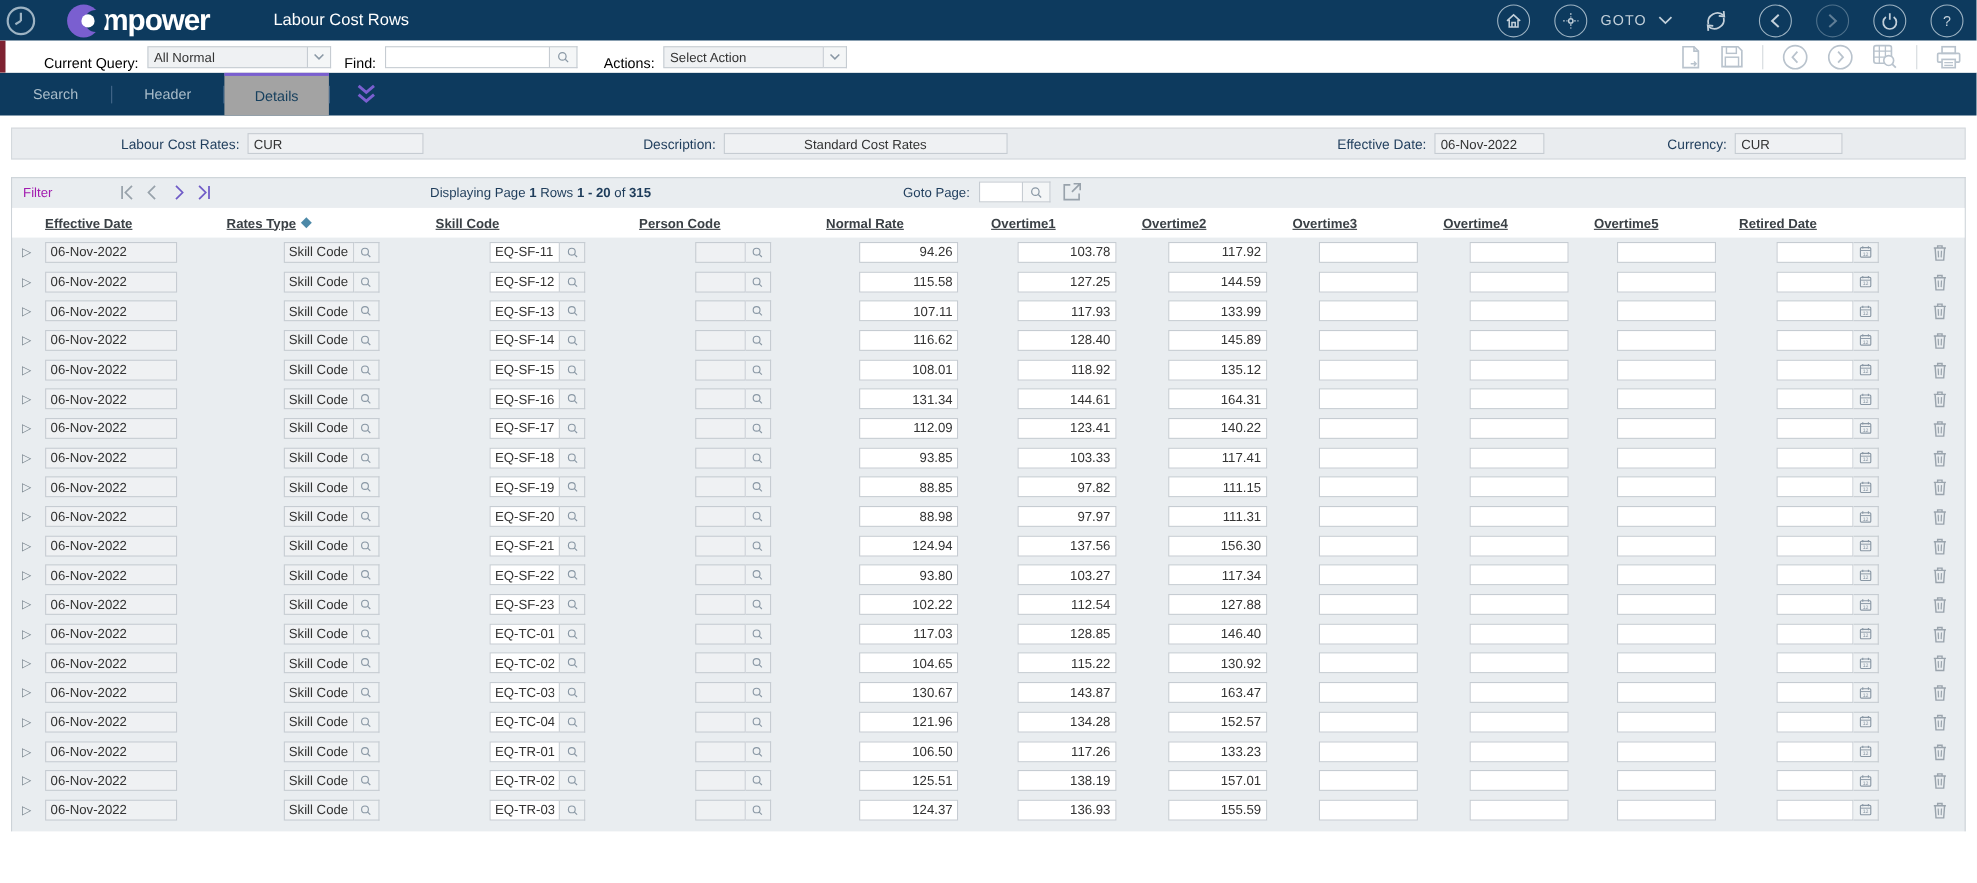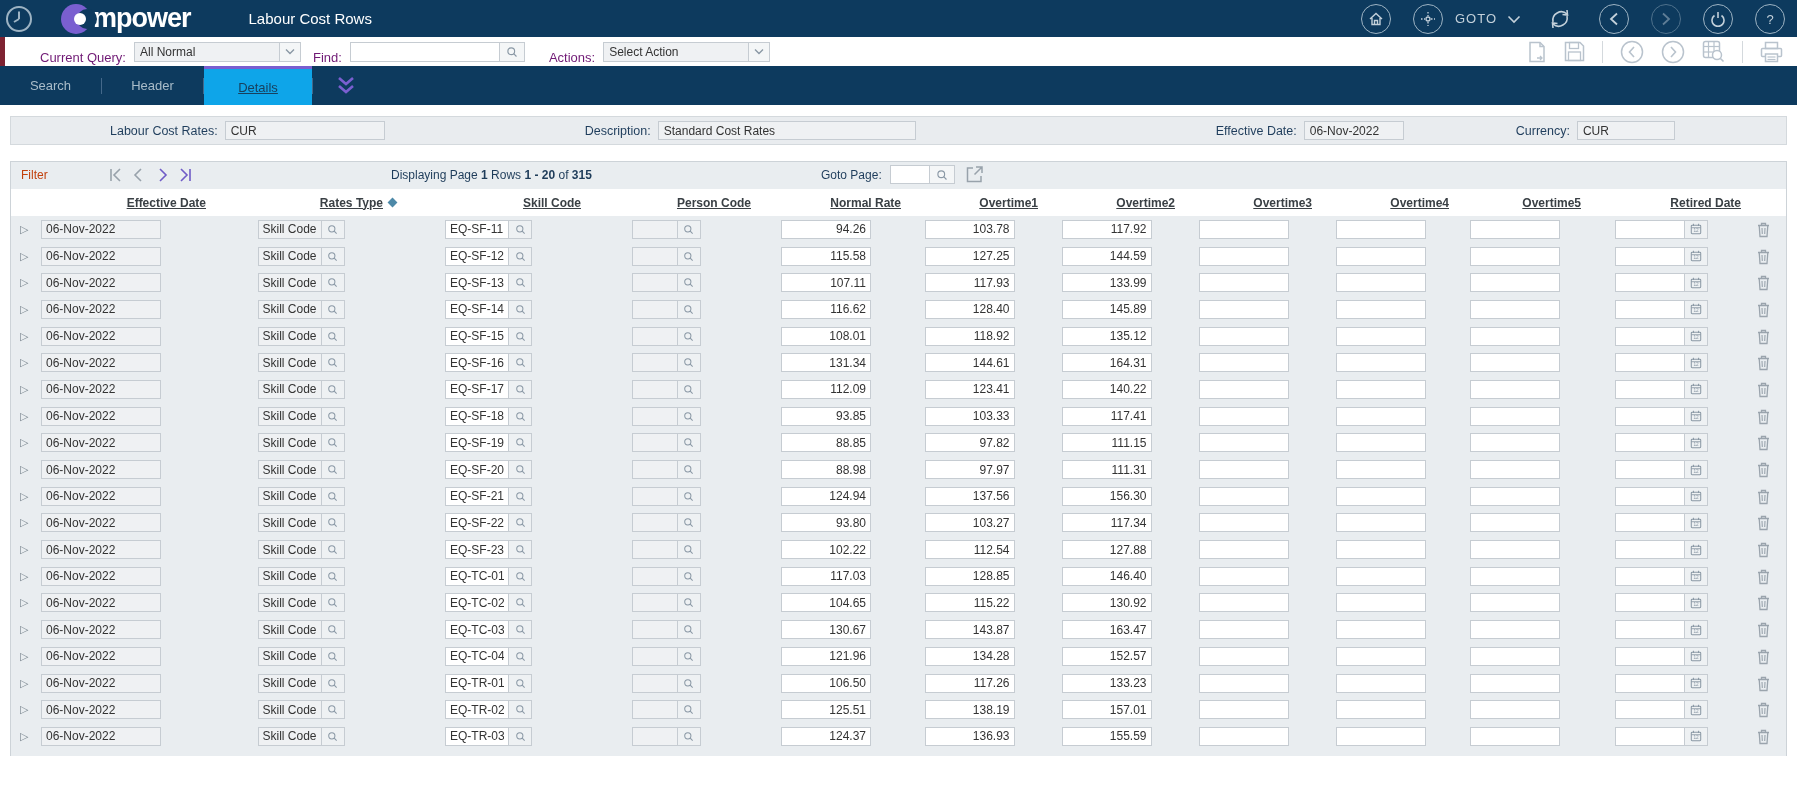--- a/index.html
+++ b/index.html
@@ -22,21 +22,21 @@
   .nav-icn { width:30px; height:30px; border:1.5px solid #9db3c3; border-radius:50%;
     display:flex; align-items:center; justify-content:center; margin-left:22px; cursor:pointer; }
   .nav-icn svg { display:block; }
   .goto-group { display:flex; align-items:center; margin-left:22px; cursor:pointer; }
   .goto-text { color:#c3d0da; font-size:13px; letter-spacing:1px; margin:0 10px 0 12px; }
   .dim { opacity:.45; }
 
   
   .toolbar { height:29px; background:#fff; display:flex; align-items:center; position:relative; flex:0 0 auto; }
   .edge-red { position:absolute; left:0; top:0; width:5px; height:29px; background:#7e2231; }
-  .tb-label { font-size:13px; color:#701a75; margin-left:14px;margin-top:11px; }
+  .tb-label { font-size:13px; color:#000000; margin-left:14px;margin-top:11px; }
   .sel { display:flex; margin-left:8px; cursor:pointer; }
   .sel .val { width:146px; height:20px; background:#eff1f3; border:1px solid #c6ccd2;
     font-size:12px; color:#333; display:flex; align-items:center; padding:0 5px; }
   .sel .chev { width:21px; height:20px; background:#f4f6f7; border:1px solid #c6ccd2; border-left:none;
     display:flex; align-items:center; justify-content:center; }
   .find-group { display:flex; margin-left:8px; }
   .find-group input { width:150px; height:20px; border:1px solid #c6ccd2; font-size:12px; padding:0 5px;
     font-family:"Liberation Sans", sans-serif; }
   .sq-btn { width:25px; height:20px; background:#f4f6f7; border:1px solid #c6ccd2; border-left:none;
     display:flex; align-items:center; justify-content:center; cursor:pointer; }
@@ -46,51 +46,51 @@
 
   
   .env-strip { height:17px; background:#c9d0d6; display:flex; align-items:center; justify-content:flex-end; flex:0 0 auto; }
   .env-text { font-size:11px; font-weight:bold; color:#24455f; margin-right:12px; }
 
   
   .tab-bar { height:39px; background:#0d3a5e; display:flex; align-items:stretch; flex:0 0 auto; }
   .tab { width:101px; display:flex; align-items:center; justify-content:center;
     color:#a9bcc9; font-size:13px; cursor:pointer; }
   .tab-sep { width:1px; height:16px; background:#44688a; align-self:center; }
-  .tab.active { width:108px; background:#0ea5e9; border-top:3px solid #7a5fd0; color:#17405e;text-decoration:underline; }
+  .tab.active { width:95px; background:#a3a3a3; border-top:3px solid #7a5fd0; color:#17405e; }
   .more-tabs { display:flex; align-items:center; margin-left:22px; cursor:pointer; }
 
   .gap11 { height:11px; flex:0 0 auto; }
   .gap16 { height:16px; flex:0 0 auto; }
 
   
   .record-form { margin:0 10px; height:29px; background:#e9ecef; border:1px solid #d4d9dd;
     display:flex; align-items:center; flex:0 0 auto; }
   .rf-label { font-size:12.5px; color:#1f3d5c; }
   .rf-inp { height:19px; border:1px solid #c6ccd2; background:#eff1f3; font-size:12px; color:#333;
     padding:0 5px; margin-left:7px; font-family:"Liberation Sans", sans-serif; }
 
   
   .grid-wrap { margin:0 10px; background:#e9edf0; border:1px solid #cdd3d8; border-bottom:none;
     flex:0 0 auto; }
   .grid-toolbar { height:27px; position:relative; font-size:12px; }
-  .filter-link { position:absolute; left:10px; top:6px; color:#c2410c; cursor:pointer; }
+  .filter-link { position:absolute; left:10px; top:6px; color:#a21caf; cursor:pointer; }
   .pager { position:absolute; left:97px; top:5px; display:flex; align-items:center; }
   .pager span { margin-right:9px; cursor:pointer; display:flex; }
   .paging-status { position:absolute; left:380px; top:6px; color:#1e3c5a; }
   .paging-status b { font-weight:bold; }
   .goto-page { position:absolute; left:810px; top:3px; display:flex; align-items:center; }
   .goto-page .gp-label { color:#1f3d5c; }
   .goto-page input { width:40px; height:19px; border:1px solid #c6ccd2; margin-left:8px;
     font-family:"Liberation Sans", sans-serif; font-size:12px; padding:0 3px; }
   .open-win { margin-left:10px; cursor:pointer; display:flex; }
 
   .gcols { display:grid; grid-template-columns:30px 165px 190px 185px 170px 150px 137px 137px 137px 137px 132px 160px 45px; align-items:center; }
   .grid-header { background:#fff; height:27px; }
-  .gh-cell { text-align:right; font-size:12px; font-weight:600; color:#3a4045; }
+  .gh-cell { text-align:left; font-size:12px; font-weight:600; color:#3a4045; }
   .gh-cell .txt { text-decoration:underline; }
   .diamond { display:inline-block; width:7px; height:7px; background:#4d89a8; transform:rotate(45deg);
     margin-left:6px; vertical-align:1px; }
 
   .grid-body { }
   .grow { height:26.7px; }
   .cell { display:flex; align-items:center; justify-content:center; }
   .cell.left { justify-content:flex-start; }
   .tri { color:#77838c; font-size:11px; margin-left:9px; cursor:pointer; user-select:none; }
   .inp { height:19px; border:1px solid #c6ccd2; font-size:12px; color:#333; padding:0 4px;
@@ -291,21 +291,21 @@
         </svg>
     </span>
   </div>
 
   <div class="gap11"></div>
 
   <div class="record-form">
     <span class="rf-label" style="margin-left:99px">Labour Cost Rates:</span>
     <input class="rf-inp" style="width: 160px;" readonly="" value="CUR">
     <span class="rf-label" style="margin-left:200px">Description:</span>
-    <input class="rf-inp" style="width: 258px;" readonly="" value="Standard Cost Rates">
+    <input class="rf-inp" style="width: 258px; text-align: center;" readonly="" value="Standard Cost Rates">
     <span class="rf-label" style="margin-left:300px">Effective Date:</span>
     <input class="rf-inp" style="width: 100px;" readonly="" value="06-Nov-2022">
     <span class="rf-label" style="margin-left:112px">Currency:</span>
     <input class="rf-inp" style="width: 98px;" readonly="" value="CUR">
   </div>
 
   <div class="gap16"></div>
 
   <div class="grid-wrap">
     <div class="grid-toolbar">

